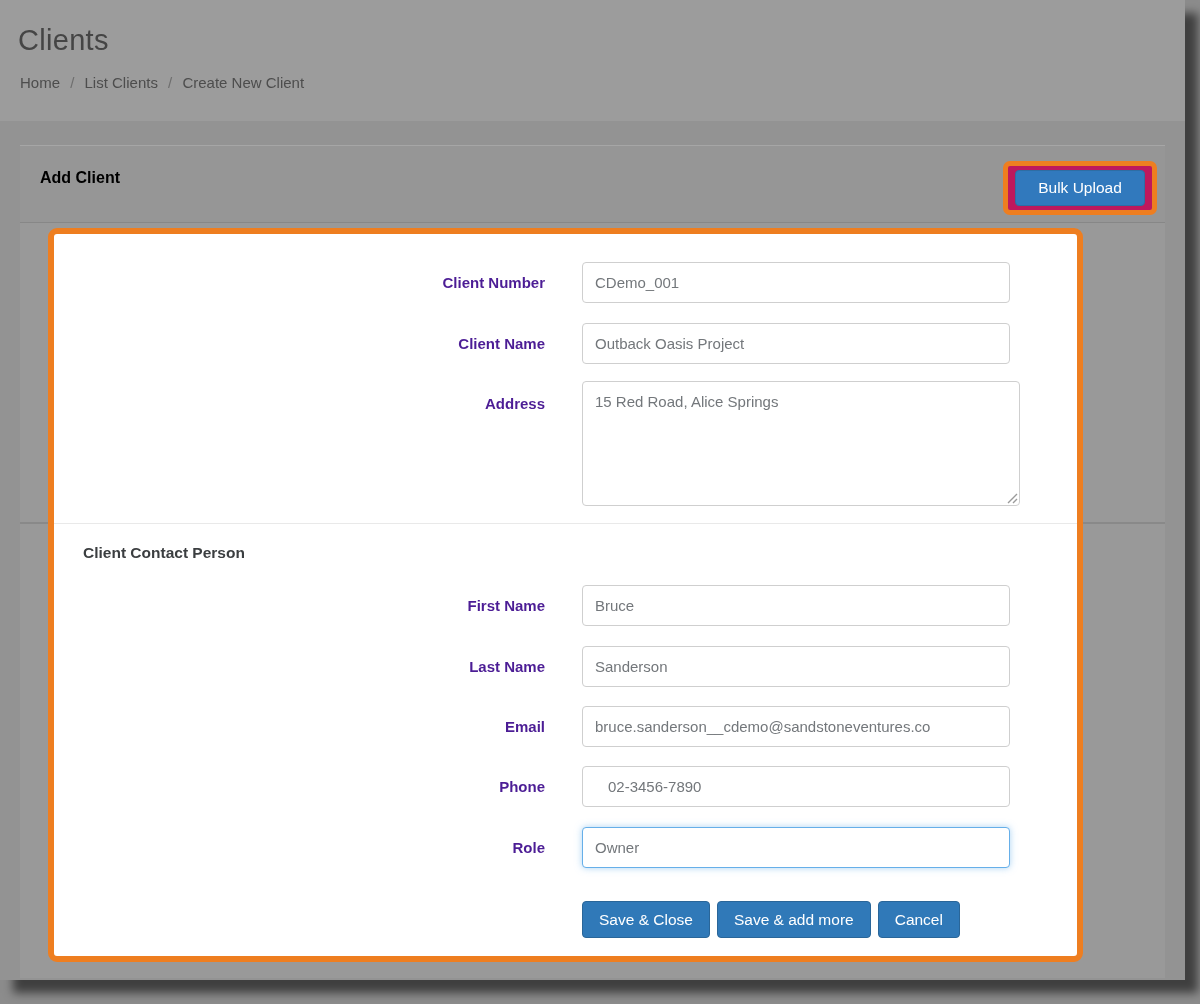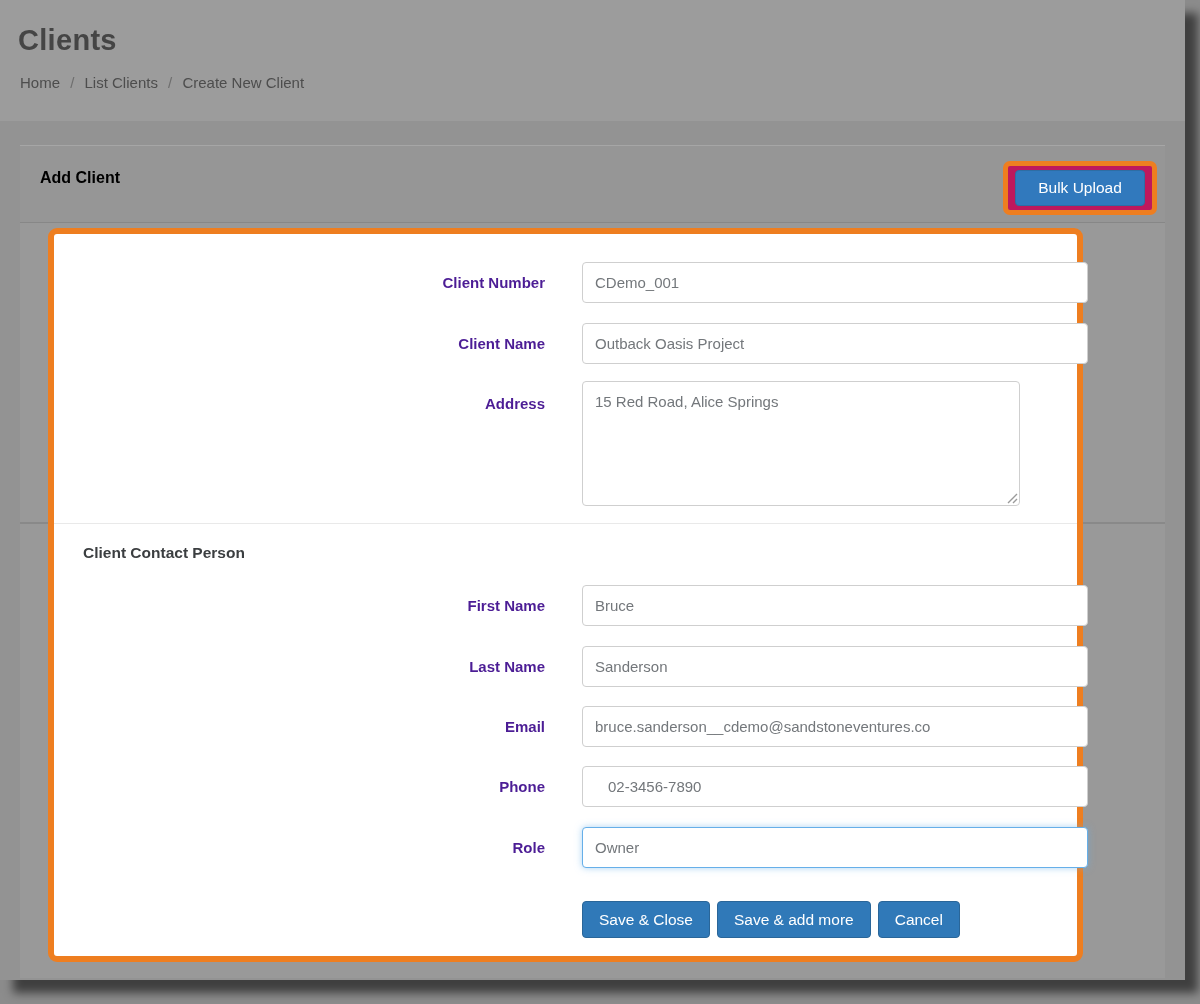--- a/index.html
+++ b/index.html
@@ -15,21 +15,21 @@
     position:absolute; left:0; top:0; width:1185px; height:980px;
     background:#939393;
     box-shadow:13px 13px 9px rgba(0,0,0,0.55);
   }
   .page-header {
     position:absolute; left:0; top:0; width:100%; height:121px;
     background:#9c9c9c;
   }
   .page-title {
     position:absolute; left:18px; top:24px;
-    font-size:29px; font-weight:700; color:#454545; letter-spacing:0.3px;
+    font-size:29px; font-weight:400; color:#454545; letter-spacing:0.3px;
   }
   .breadcrumb {
     position:absolute; left:20px; top:74px;
     font-size:15px; color:#4d4d4d;
   }
   .breadcrumb span { margin-right:6px; }
   .breadcrumb .sep { color:#6e6e6e; margin:0 6px 0 0; }
   .panel {
     position:absolute; left:20px; top:145px; width:1145px; height:833px;
     background:#999999; border-top:1px solid #a6a6a6;
@@ -65,21 +65,21 @@
   }
   .form-inner { position:absolute; left:0; top:0; width:1023px; height:722px; }
 
   
   .f-label {
     position:absolute; left:0; width:491px; text-align:right;
     font-size:15px; font-weight:bold; color:#4c1d95; line-height:41px;
   }
   .f-label.ta { line-height:20px; padding-top:13px; }
   .f-input {
-    position:absolute; left:528px; width:506px; height:41px;
+    position:absolute; left:528px; width:428px; height:41px;
     border:1px solid #cfcfcf; border-radius:4px; background:#fff;
     font-family:inherit; font-size:15px; color:#73777b;
     padding:0 12px; outline:none;
   }
   .f-input.focused {
     border:1px solid #66afe9;
     box-shadow:0 0 7px rgba(102,175,233,0.55);
   }
   .f-textarea {
     position:absolute; left:528px; width:438px; height:125px;

